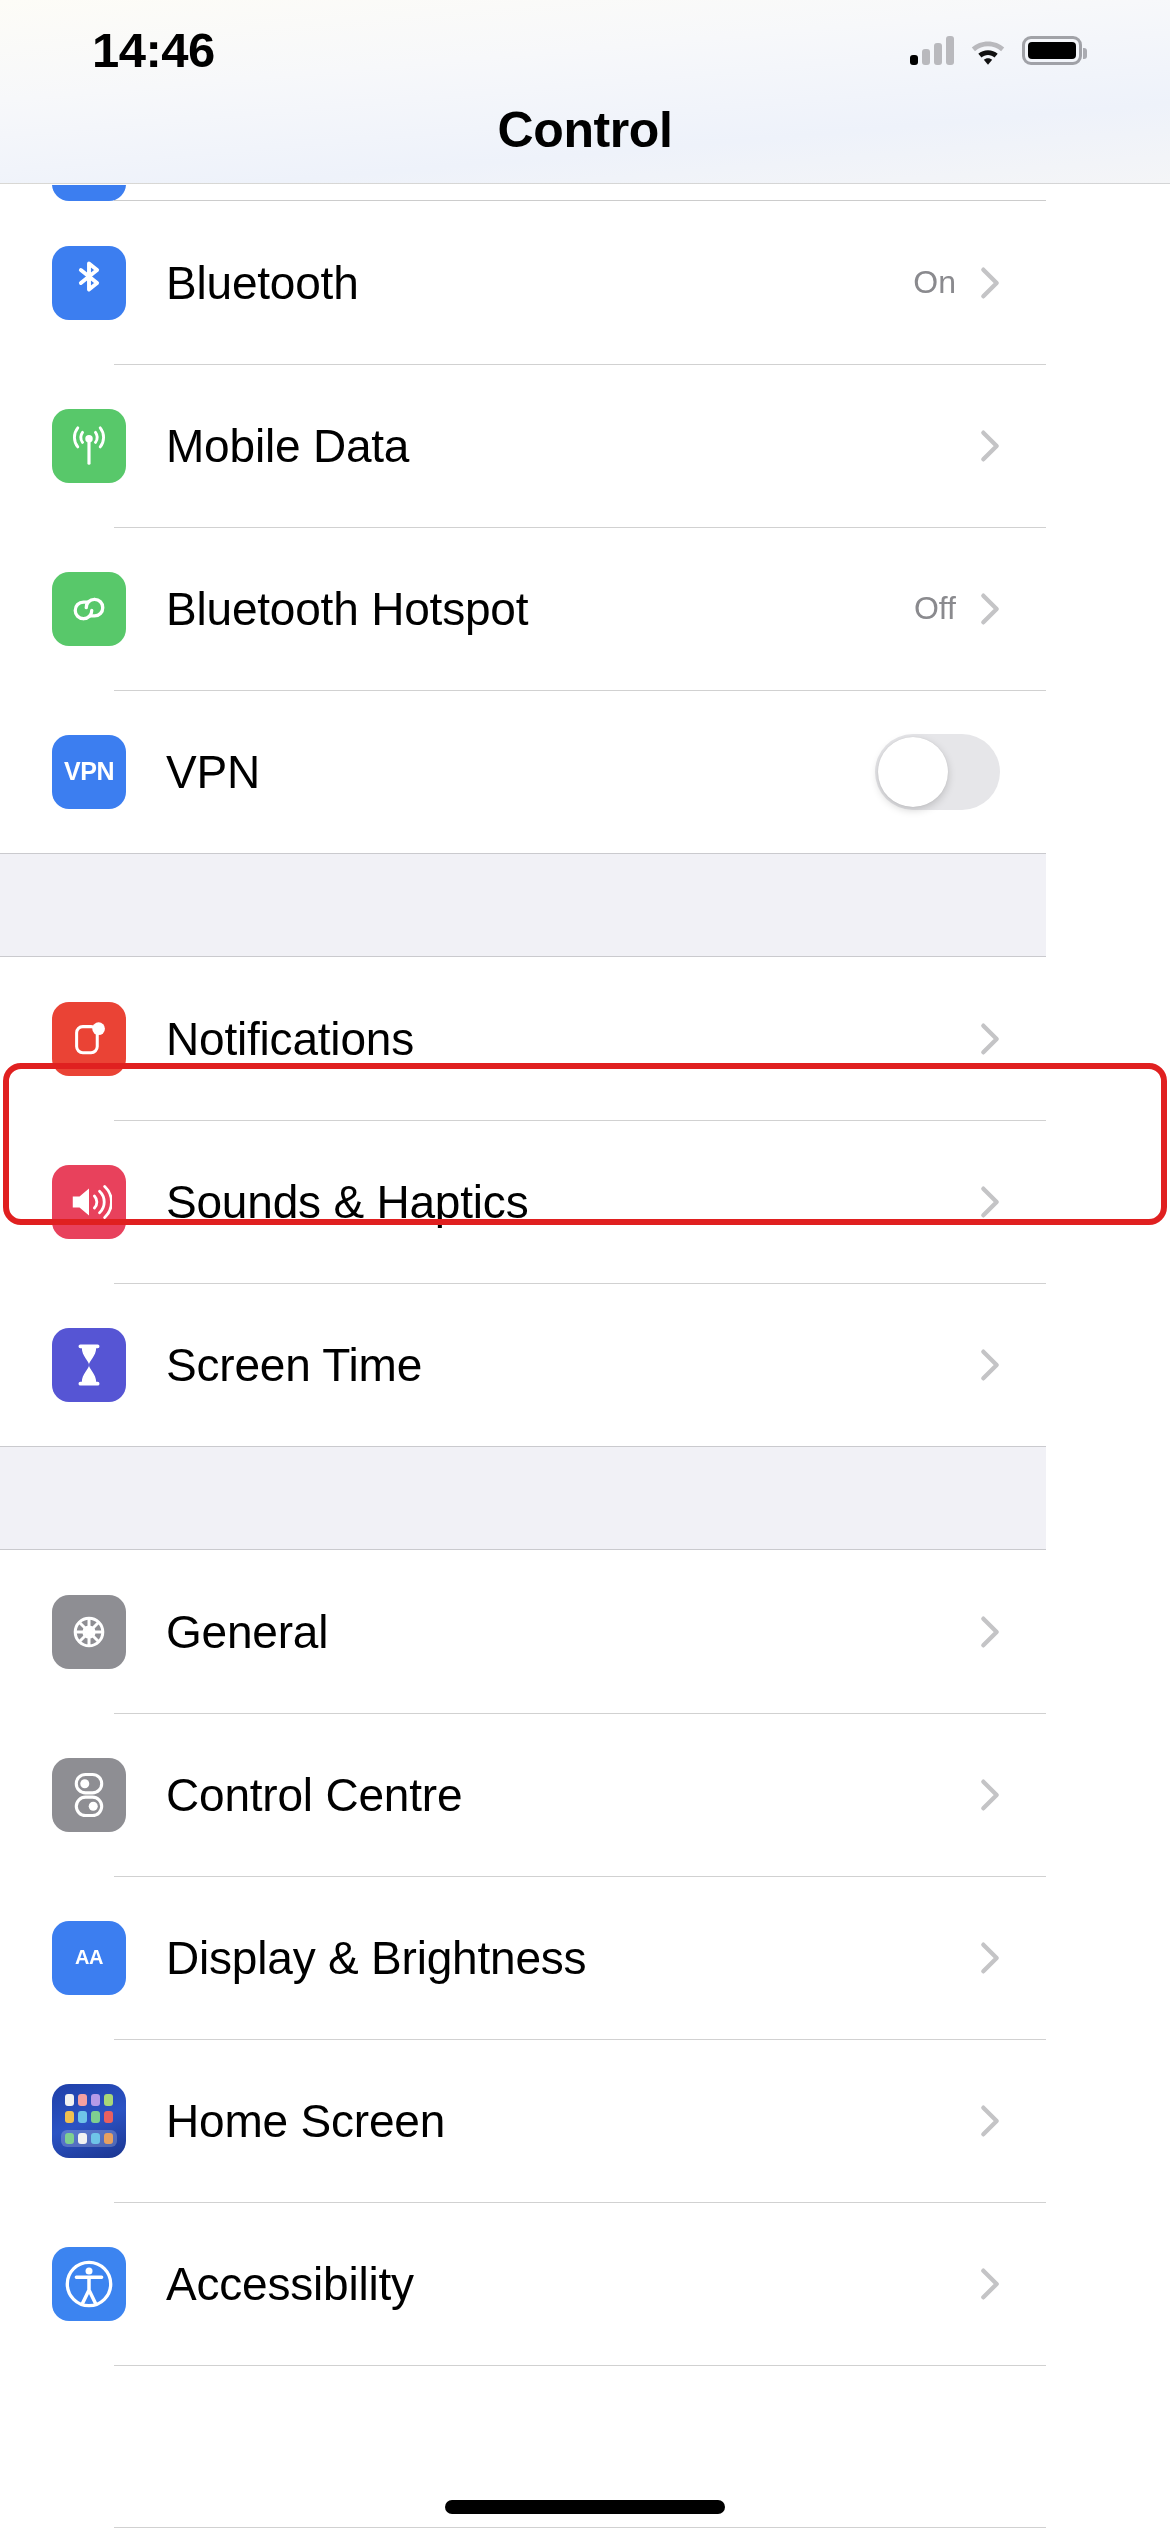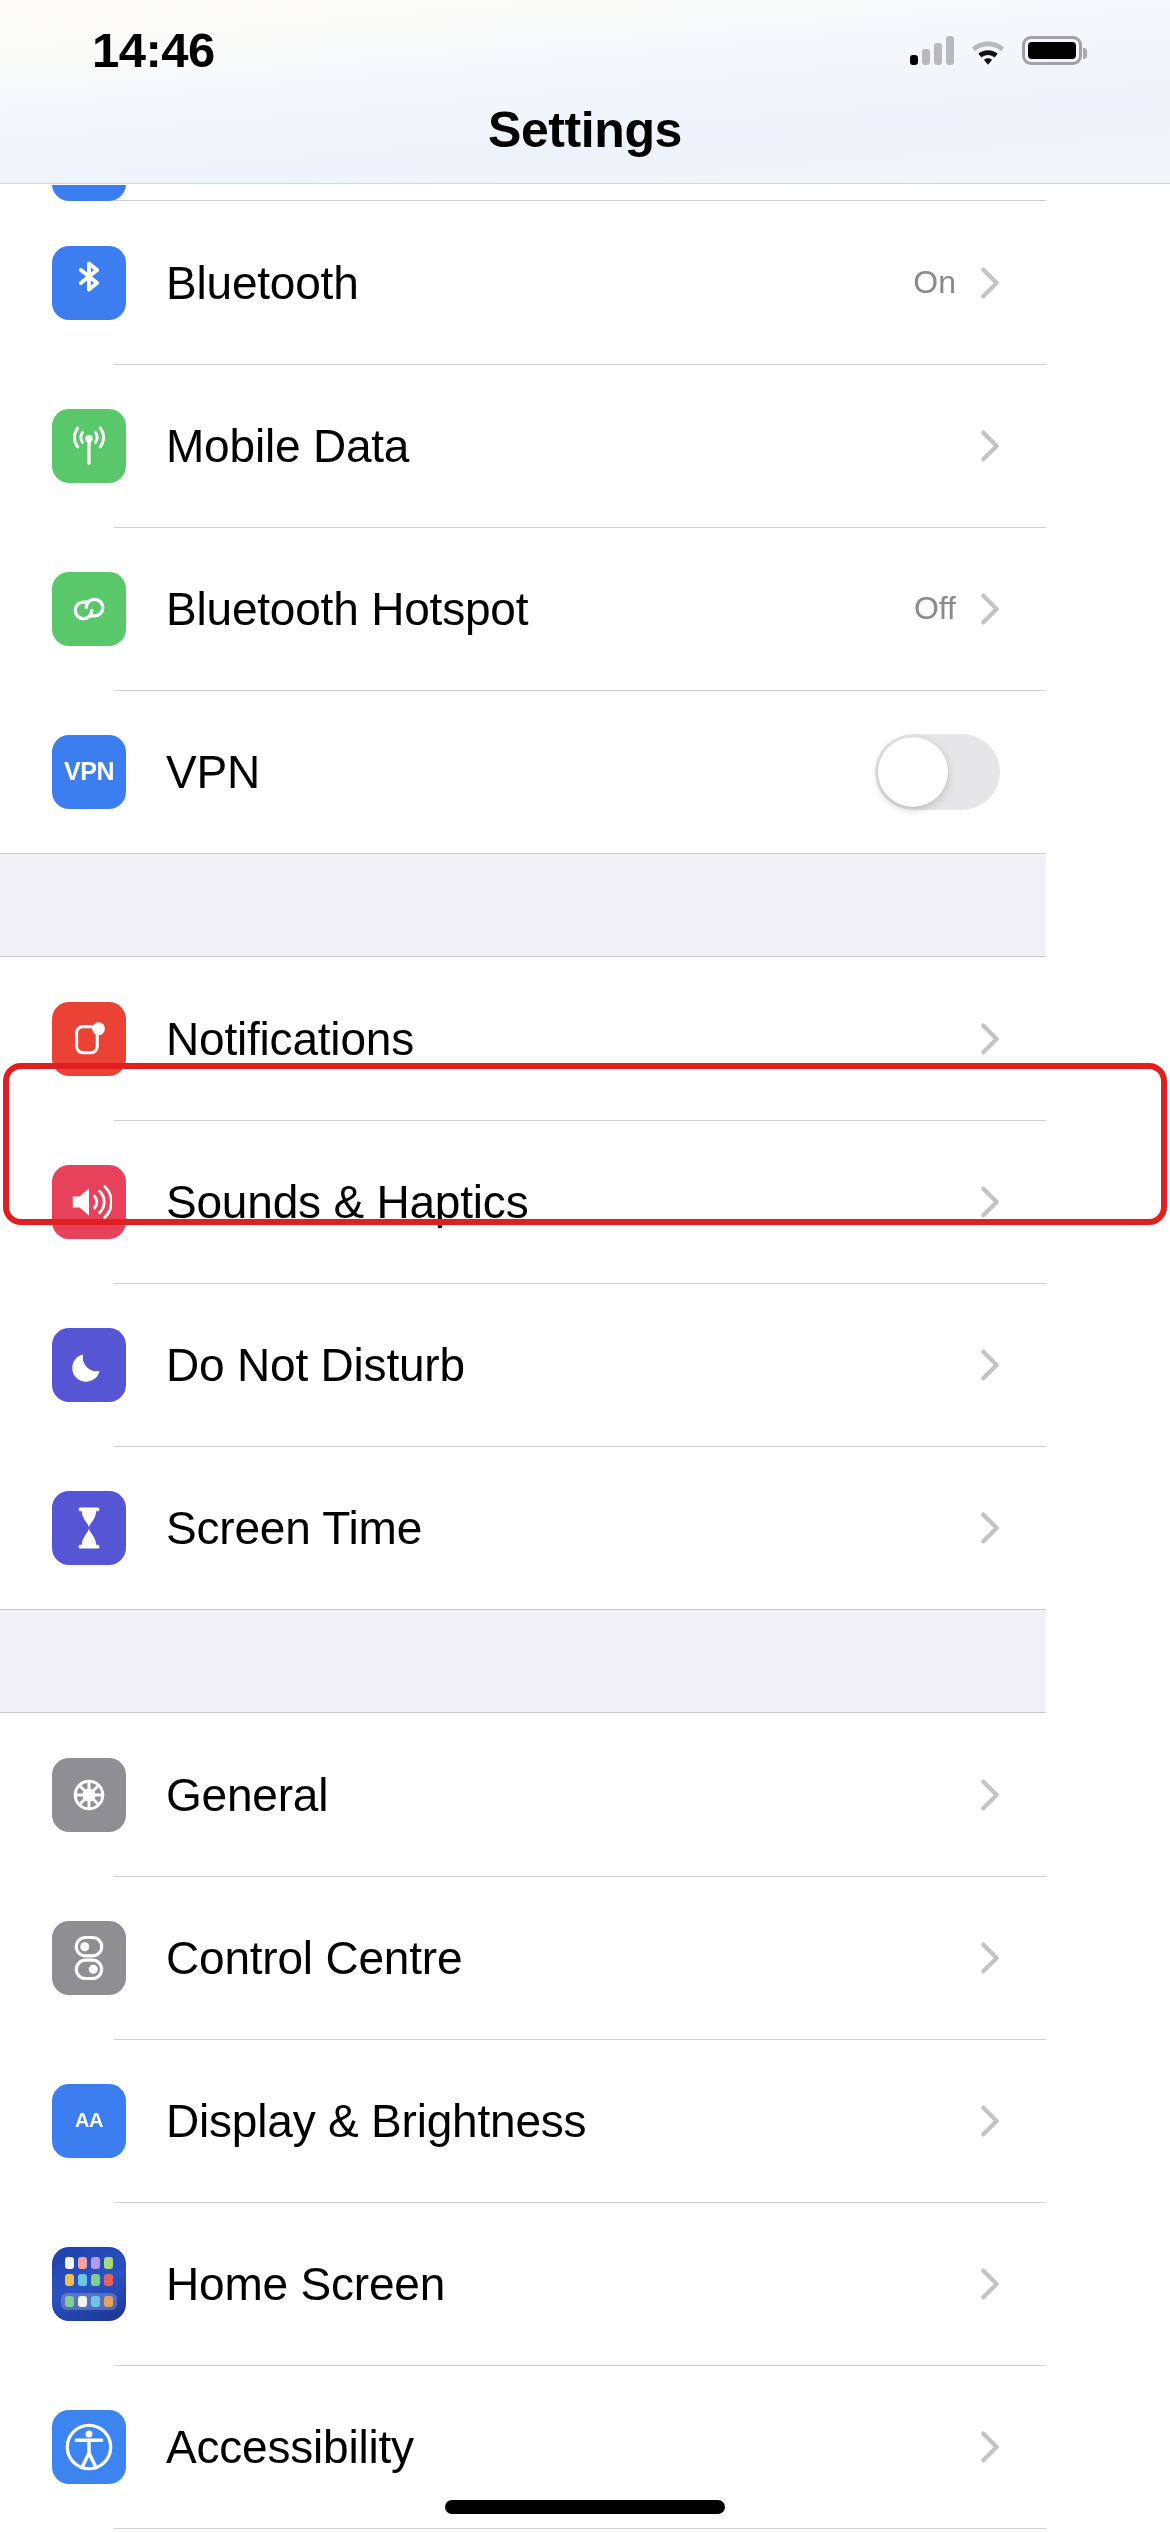--- a/index.html
+++ b/index.html
@@ -259,21 +259,21 @@
     margin-top: 2px;
   }
   .hs-dock i { width: 9px; height: 11px; border-radius: 3px; display: block; }
 </style>
 </head>
 <body>
 
 <div id="screen">
 
   <div class="nav-header">
-    <div class="nav-title">Settings</div>
+    <div class="nav-title">Control</div>
   </div>
 
   <div class="status-bar">
     <div class="status-time">14:46</div>
     <div class="status-right">
       <div class="signal-bars">
         <i></i>
           <i></i>
           <i></i>
           <i></i>
@@ -391,34 +391,20 @@
         </div>
         <div class="row-label">Sounds &amp; Haptics</div>
         <div class="row-value"></div>
         <div class="chevron">
           <svg width="20" height="34" viewBox="0 0 12 20">
               <path d="M2 2l8 8-8 8" fill="none" stroke="#c4c4c6" stroke-width="2.6" stroke-linecap="round" stroke-linejoin="round"></path>
             </svg>
         </div>
       </div>
 
-      <div class="row">
-        <div class="icon-sq" style="background:#5655d4">
-          <svg width="42" height="42" viewBox="0 0 32 32">
-            <path d="M24 20.5A10.5 10.5 0 0111.5 8 10.5 10.5 0 1024 20.5z" fill="#fff"></path>
-          </svg>
-        </div>
-        <div class="row-label">Do Not Disturb</div>
-        <div class="row-value"></div>
-        <div class="chevron">
-          <svg width="20" height="34" viewBox="0 0 12 20">
-              <path d="M2 2l8 8-8 8" fill="none" stroke="#c4c4c6" stroke-width="2.6" stroke-linecap="round" stroke-linejoin="round"></path>
-            </svg>
-        </div>
-      </div>
 
       <div class="row">
         <div class="icon-sq" style="background:#5655d4">
           <svg width="36" height="46" viewBox="0 0 24 32">
             <path d="M6 3h12M6 29h12" stroke="#fff" stroke-width="2.6" stroke-linecap="round"></path>
             <path d="M7 4c0 6 5 9 5 12s-5 6-5 12h10c0-6-5-9-5-12s5-6 5-12z" fill="#fff"></path>
           </svg>
         </div>
         <div class="row-label">Screen Time</div>
         <div class="row-value"></div>

